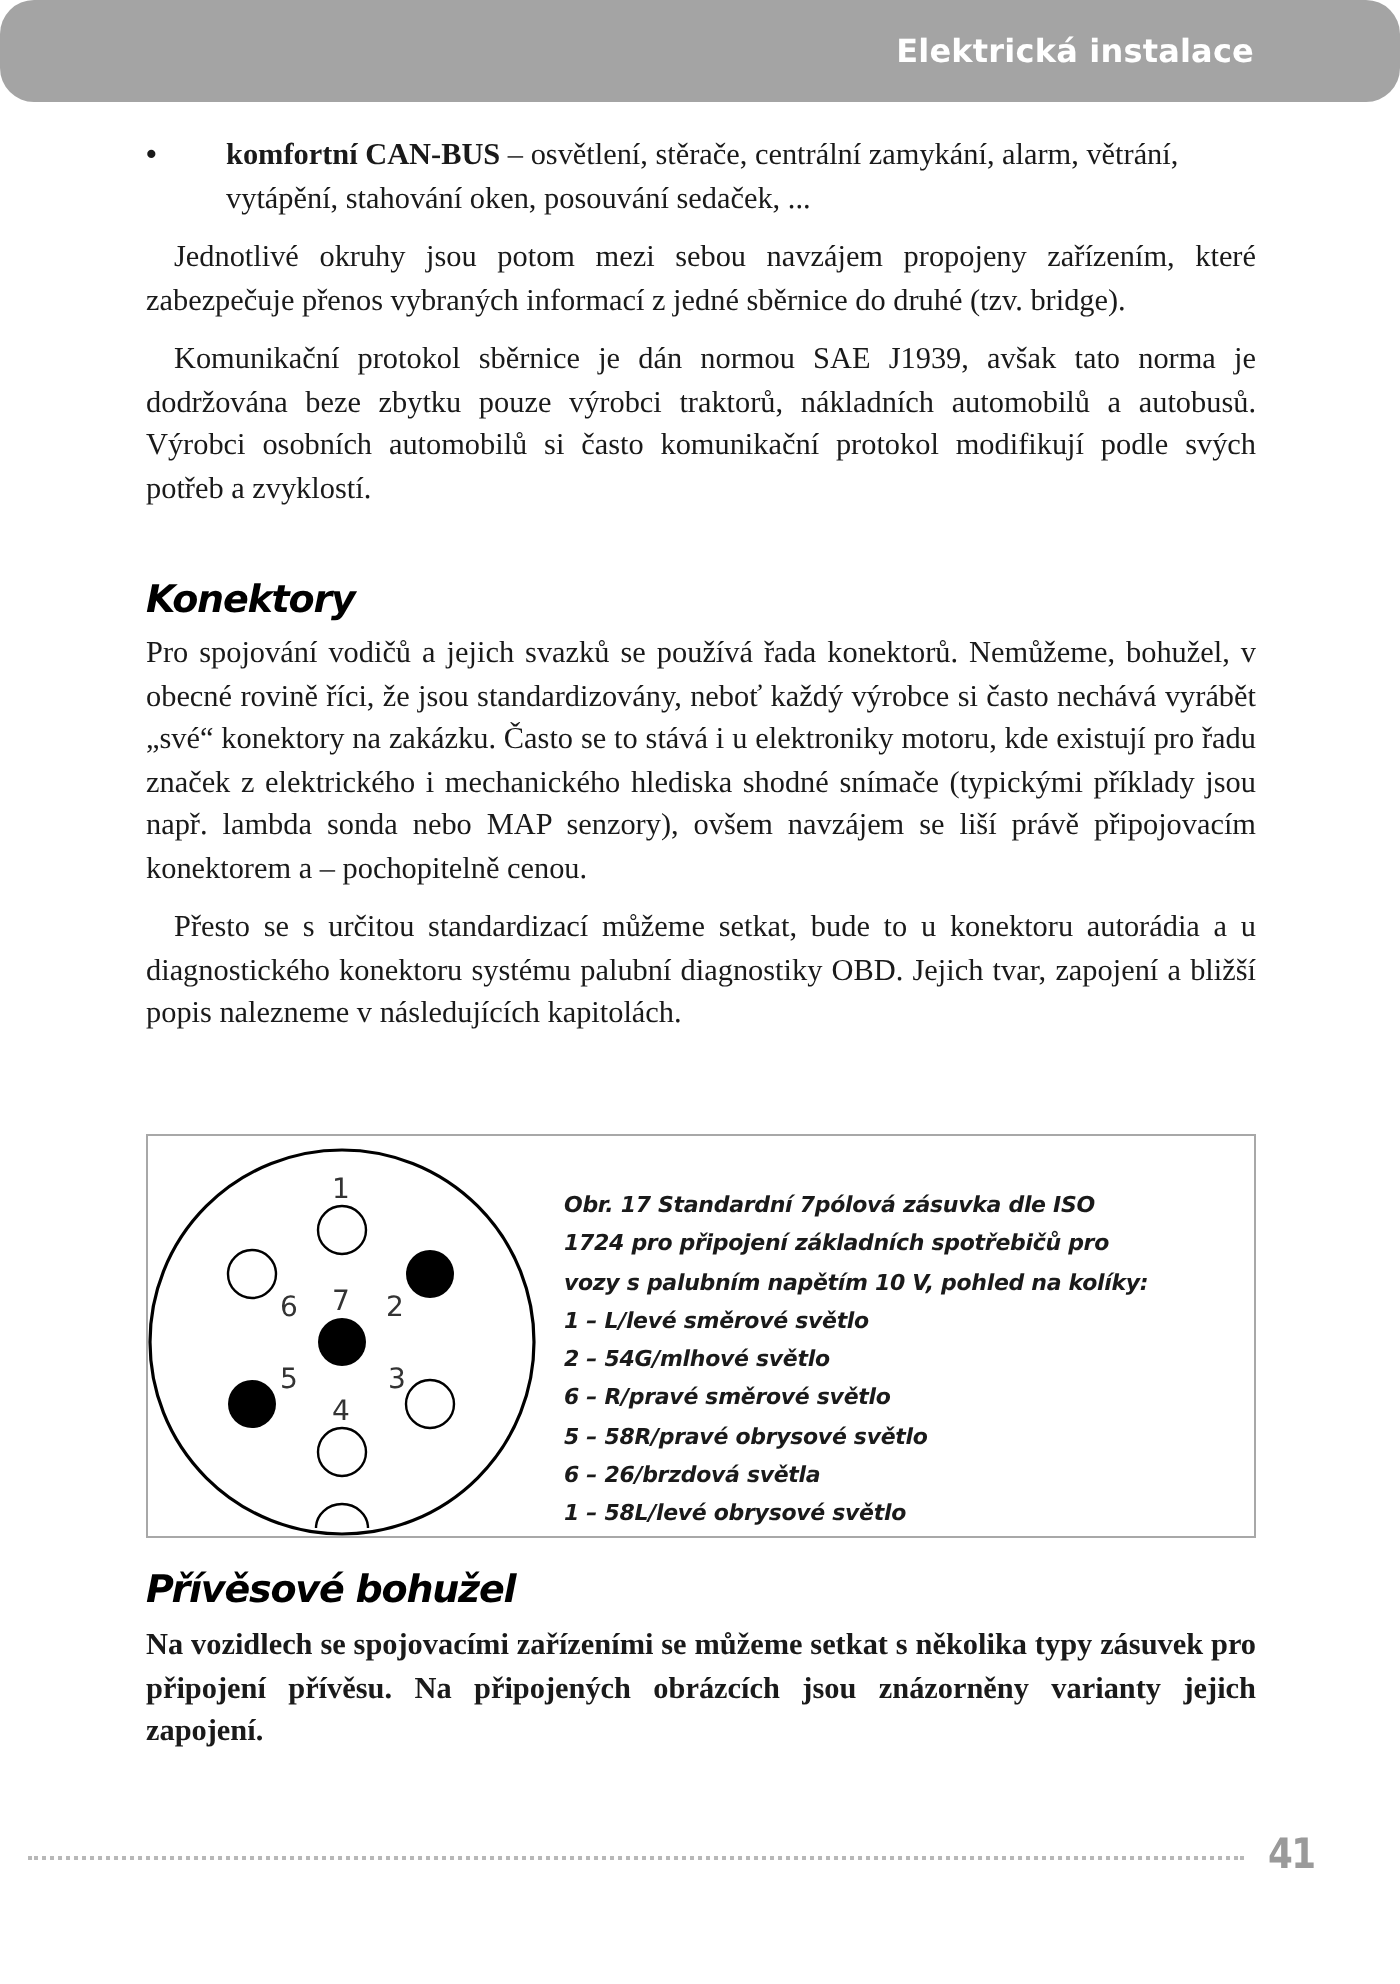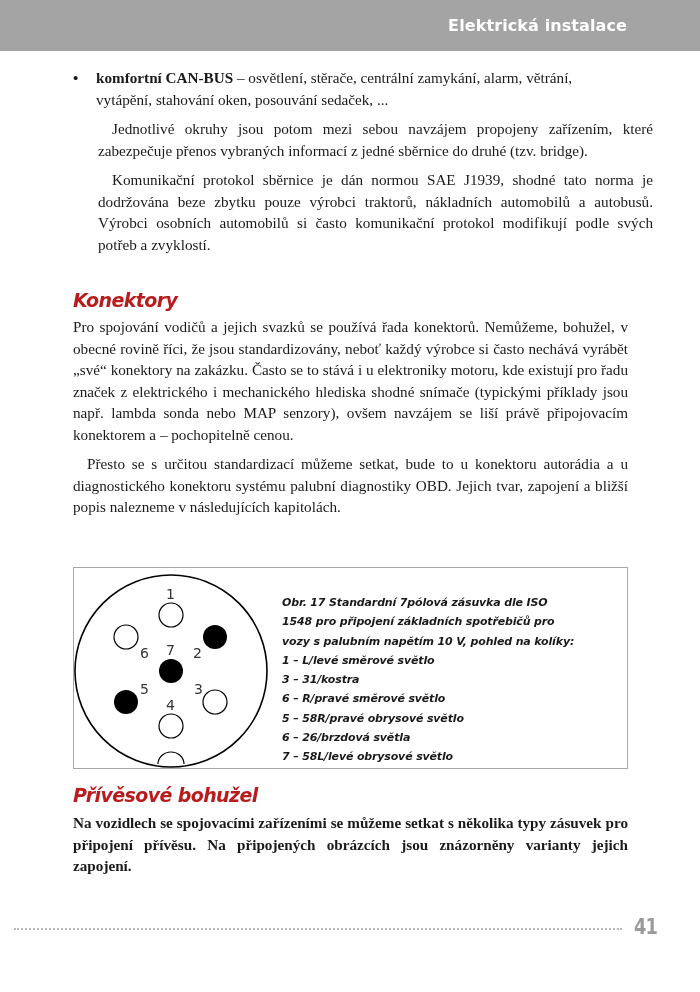--- a/index.html
+++ b/index.html
@@ -2,46 +2,47 @@
 <html><head>
 <meta charset="utf-8">
 <style>
   * { box-sizing: border-box; margin: 0; padding: 0; }
   html, body { width: 700px; height: 992px; background: #ffffff; overflow: hidden; }
   body { position: relative; font-family: "DejaVu Serif", "Liberation Serif", serif; color: #1a1a1a; }
 
   .header-bar {
     position: absolute; left: 0; top: 0; width: 700px; height: 51px;
     background: #a4a4a4;
+    border-radius: 17px;
   }
   .header-title {
     position: absolute; right: 73px; top: 16px;
     font-family: "DejaVu Sans", "Liberation Sans", sans-serif;
     font-weight: bold; font-size: 16px; color: #ffffff; letter-spacing: 0.1px;
   }
 
   .text {
     position: absolute; left: 73px; width: 555px;
     font-size: 15.2px; line-height: 21.5px; text-align: justify;
     font-family: "Liberation Serif", "DejaVu Serif", serif;
   }
   .text p { text-indent: 14px; }
   .bullet {
     position: absolute; left: 73px; top: 67px; width: 555px;
     font-family: "Liberation Serif", "DejaVu Serif", serif;
     font-size: 15.2px; line-height: 21.5px;
   }
   .bullet-dot { position: absolute; left: 0; top: 0; font-weight: bold; }
-  .bullet-body { margin-left: 23px; }
+  .bullet-body { margin-left: 40px; }
   .bullet-body b { font-weight: bold; }
 
   .section-heading {
     position: absolute; left: 73px;
     font-family: "DejaVu Sans", "Liberation Sans", sans-serif;
-    font-weight: bold; font-style: italic; font-size: 19px; color: #b91c1c;
+    font-weight: bold; font-style: italic; font-size: 19px; color: #000000;
     letter-spacing: -0.6px;
   }
 
   .figure-box {
     position: absolute; left: 73px; top: 567px; width: 555px; height: 202px;
     border: 1.5px solid #a8a8a8; background: #fff; overflow: hidden;
   }
   .figure-svg { position: absolute; left: 0; top: 0; }
   .caption {
     position: absolute; left: 208px; top: 1px; width: 340px;
@@ -67,23 +68,23 @@
 
 <div class="header-bar">
   <span class="header-title">Elektrická instalace</span>
 </div>
 
 <div class="bullet">
   <span class="bullet-dot">•</span>
   <div class="bullet-body"><b>komfortní CAN-BUS</b><span> – osvětlení, stěrače, centrální zamykání, alarm, větrání, vytápění, stahování oken, posouvání sedaček, ...</span></div>
 </div>
 
-<div class="text" style="top:118px;margin-left:25px;">
+<div class="text" style="top:118px;">
   <p>Jednotlivé okruhy jsou potom mezi sebou navzájem propojeny zařízením, které zabezpečuje přenos vybraných informací z jedné sběrnice do druhé (tzv. bridge).</p>
-  <p style="margin-top:8px;">Komunikační protokol sběrnice je dán normou SAE J1939, shodné tato norma je dodržována beze zbytku pouze výrobci traktorů, nákladních automobilů a autobusů. Výrobci osobních automobilů si často komunikační protokol modifikují podle svých potřeb a zvyklostí.</p>
+  <p style="margin-top:8px;">Komunikační protokol sběrnice je dán normou SAE J1939, avšak tato norma je dodržována beze zbytku pouze výrobci traktorů, nákladních automobilů a autobusů. Výrobci osobních automobilů si často komunikační protokol modifikují podle svých potřeb a zvyklostí.</p>
 </div>
 
 <div class="section-heading" style="top:289px;">Konektory</div>
 
 <div class="text" style="top:316px;">
   <p style="text-indent:0;">Pro spojování vodičů a jejich svazků se používá řada konektorů. Nemůžeme, bohužel, v obecné rovině říci, že jsou standardizovány, neboť každý výrobce si často nechává vyrábět „své“ konektory na zakázku. Často se to stává i u elektroniky motoru, kde existují pro řadu značek z elektrického i mechanického hlediska shodné snímače (typickými příklady jsou např. lambda sonda nebo MAP senzory), ovšem navzájem se liší právě připojovacím konektorem a – pochopitelně cenou.</p>
   <p style="margin-top:8px;">Přesto se s určitou standardizací můžeme setkat, bude to u konektoru autorádia a u diagnostického konektoru systému palubní diagnostiky OBD. Jejich tvar, zapojení a bližší popis nalezneme v následujících kapitolách.</p>
 </div>
 
 <div class="figure-box">
@@ -110,28 +111,28 @@
       <text x="119" y="90">2</text>
       <text x="120" y="126">3</text>
       <text x="92" y="142">4</text>
       <text x="66" y="126">5</text>
       <text x="66" y="90">6</text>
       <text x="92" y="87">7</text>
     </g>
   </svg>
   <div class="caption">
     <div class="caption-line">Obr. 17 Standardní 7pólová zásuvka dle ISO</div>
-    <div class="caption-line">1548 pro připojení základních spotřebičů pro</div>
+    <div class="caption-line">1724 pro připojení základních spotřebičů pro</div>
     <div class="caption-line">vozy s palubním napětím 10 V, pohled na kolíky:</div>
     <div class="caption-line">1 – L/levé směrové světlo</div>
-    <div class="caption-line">3 – 31/kostra</div>
+    <div class="caption-line">2 – 54G/mlhové světlo</div>
     <div class="caption-line">6 – R/pravé směrové světlo</div>
     <div class="caption-line">5 – 58R/pravé obrysové světlo</div>
     <div class="caption-line">6 – 26/brzdová světla</div>
-    <div class="caption-line">7 – 58L/levé obrysové světlo</div>
+    <div class="caption-line">1 – 58L/levé obrysové světlo</div>
   </div>
 </div>
 
 <div class="section-heading" style="top:784px;">Přívěsové bohužel</div>
 
 <div class="text" style="top:812px;">
   <p style="text-indent:0;font-weight:bold;">Na vozidlech se spojovacími zařízeními se můžeme setkat s několika typy zásuvek pro připojení přívěsu. Na připojených obrázcích jsou znázorněny varianty jejich zapojení.</p>
 </div>
 
 <div class="footer-dots"></div>

